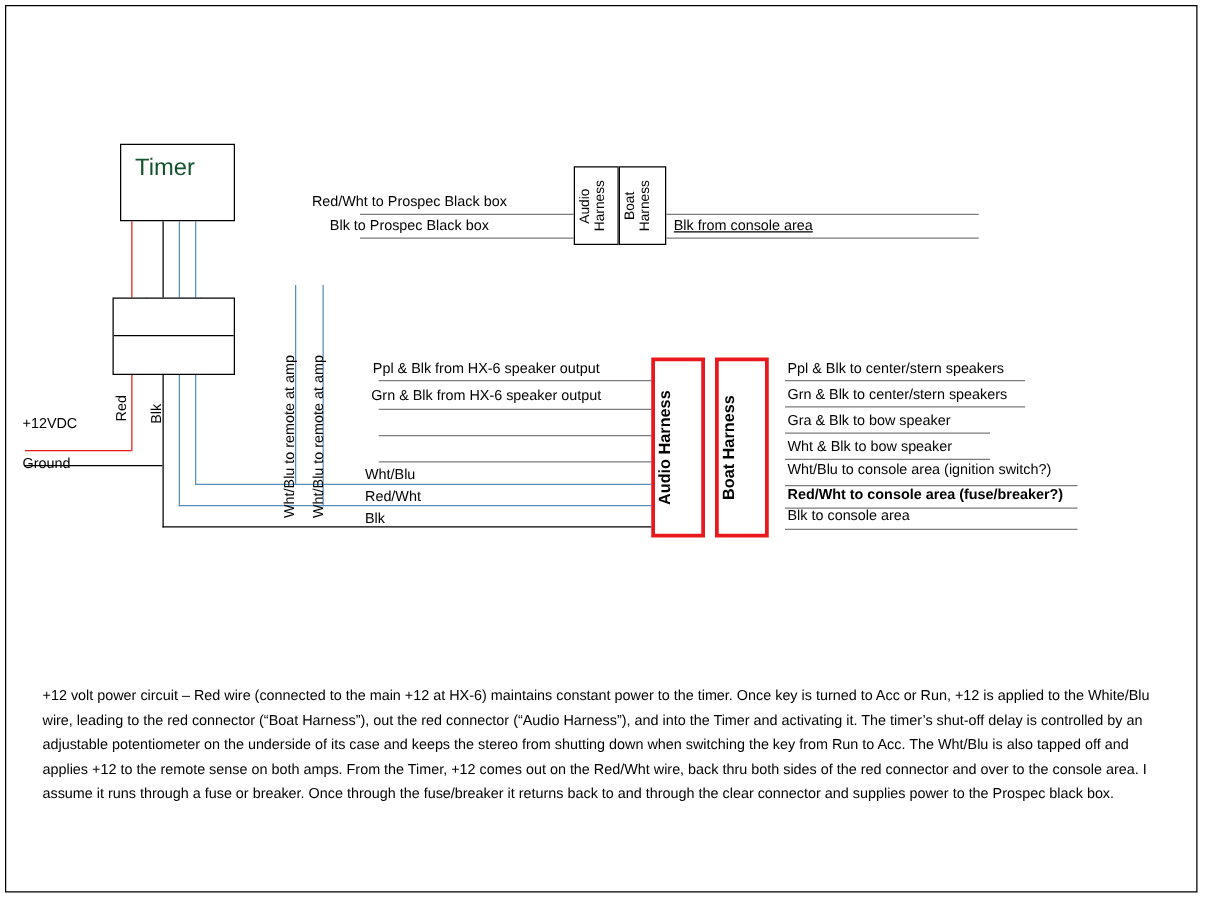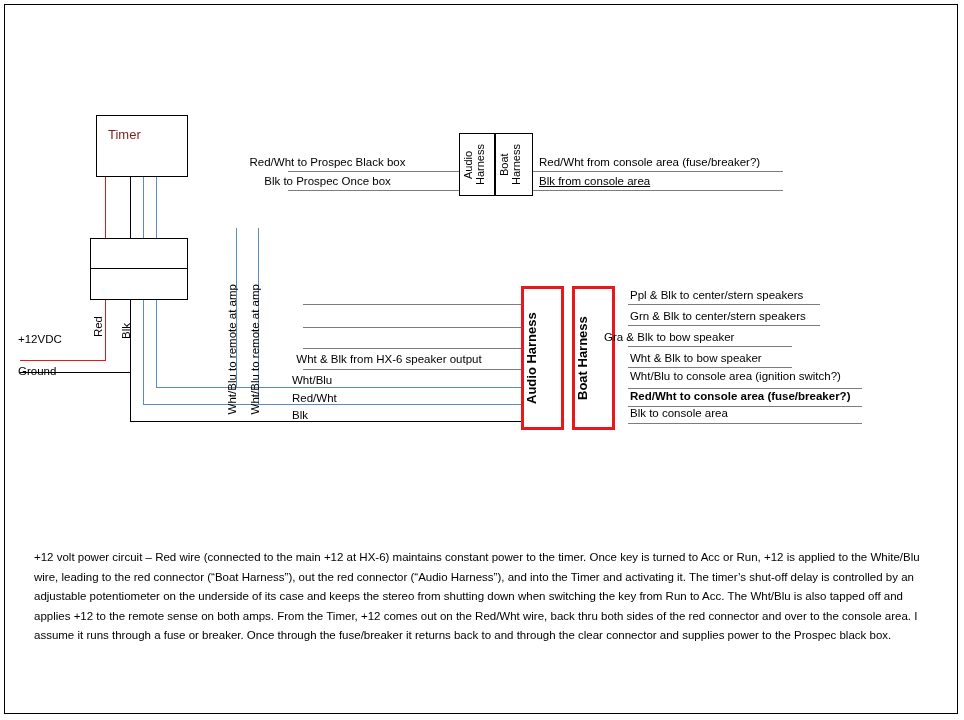--- a/index.html
+++ b/index.html
@@ -36,23 +36,23 @@
   .timer-box {
     left: 96px;
     top: 115px;
     width: 92px;
     height: 62px;
   }
   .timer-label {
     position: absolute;
     left: 108px;
     top: 124px;
-    font-size: 13px;
+    font-size: 19px;
     line-height: 22px;
-    color: #7f1d1d;
+    color: #14532d;
   }
   .pot-box {
     left: 90px;
     top: 238px;
     width: 98px;
     height: 62px;
   }
   .pot-divider {
     position: absolute;
     left: 91px;
@@ -236,33 +236,33 @@
 
   <div class="lbl" style="left:18px; top:332px;">+12VDC</div>
   <div class="lbl" style="left:18px; top:364px;">Ground</div>
   <div class="vlbl" style="left:92px; top:316px;">Red</div>
   <div class="vlbl" style="left:120px; top:323px;">Blk</div>
 
   <div class="vlbl" style="left:226px; top:284px;">Wht/Blu to remote  at amp</div>
   <div class="vlbl" style="left:249px; top:284px;">Wht/Blu to remote  at amp</div>
 
   <div class="lbl lbl-r" style="left:200px; top:155px; width:255px;">Red/Wht to Prospec Black box</div>
-  <div class="lbl lbl-r" style="left:200px; top:174px; width:255px;">Blk to Prospec Once box</div>
-
-  <div class="lbl" style="left:539px; top:155px;">Red/Wht from console area (fuse/breaker?)</div>
+  <div class="lbl lbl-r" style="left:200px; top:174px; width:255px;">Blk to Prospec Black box</div>
+
   <div class="lbl" style="left:539px; top:174px;text-decoration:underline;">Blk from console area</div>
 
-  <div class="lbl lbl-r" style="left:260px; top:352px; width:258px;">Wht &amp; Blk from HX-6 speaker output</div>
+  <div class="lbl lbl-r" style="left:260px; top:288px; width:258px;">Ppl &amp; Blk from HX-6 speaker output</div>
+  <div class="lbl lbl-r" style="left:260px; top:310px; width:258px;">Grn &amp; Blk from HX-6 speaker output</div>
   <div class="lbl" style="left:292px; top:373px;">Wht/Blu</div>
   <div class="lbl" style="left:292px; top:391px;">Red/Wht</div>
   <div class="lbl" style="left:292px; top:408px;">Blk</div>
 
   <div class="lbl" style="left:630px; top:288px;">Ppl &amp; Blk to center/stern speakers</div>
   <div class="lbl" style="left:630px; top:309px;">Grn &amp; Blk to center/stern speakers</div>
-  <div class="lbl" style="left:604px; top:330px;">Gra &amp; Blk to bow speaker</div>
+  <div class="lbl" style="left:630px; top:330px;">Gra &amp; Blk to bow speaker</div>
   <div class="lbl" style="left:630px; top:351px;">Wht &amp; Blk to bow speaker</div>
   <div class="lbl" style="left:630px; top:369px;">Wht/Blu to console area (ignition switch?)</div>
   <div class="lbl" style="left:630px; top:389px;font-weight:bold;">Red/Wht to console area (fuse/breaker?)</div>
   <div class="lbl" style="left:630px; top:406px;">Blk to console area</div>
 
   <div class="note">+12 volt power circuit – Red wire (connected to the main +12 at HX-6) maintains constant power to the timer.  Once key is turned to Acc or Run, +12 is applied to the White/Blu wire, leading to the  red connector (“Boat Harness”), out the  red connector (“Audio Harness”), and into the Timer and activating it. The timer’s shut-off delay is controlled by an adjustable potentiometer  on the underside of its case and keeps the stereo from shutting down when switching the key from Run to Acc.  The Wht/Blu is also tapped off and applies +12 to the remote  sense on both amps. From the Timer, +12 comes out on the Red/Wht wire, back thru both sides of the red connector and over to the console area.  I assume it runs through a fuse or breaker.  Once through the fuse/breaker it returns back to and through the clear connector and supplies power to the Prospec black box.</div>
 
 </div>
 
 </body></html>

